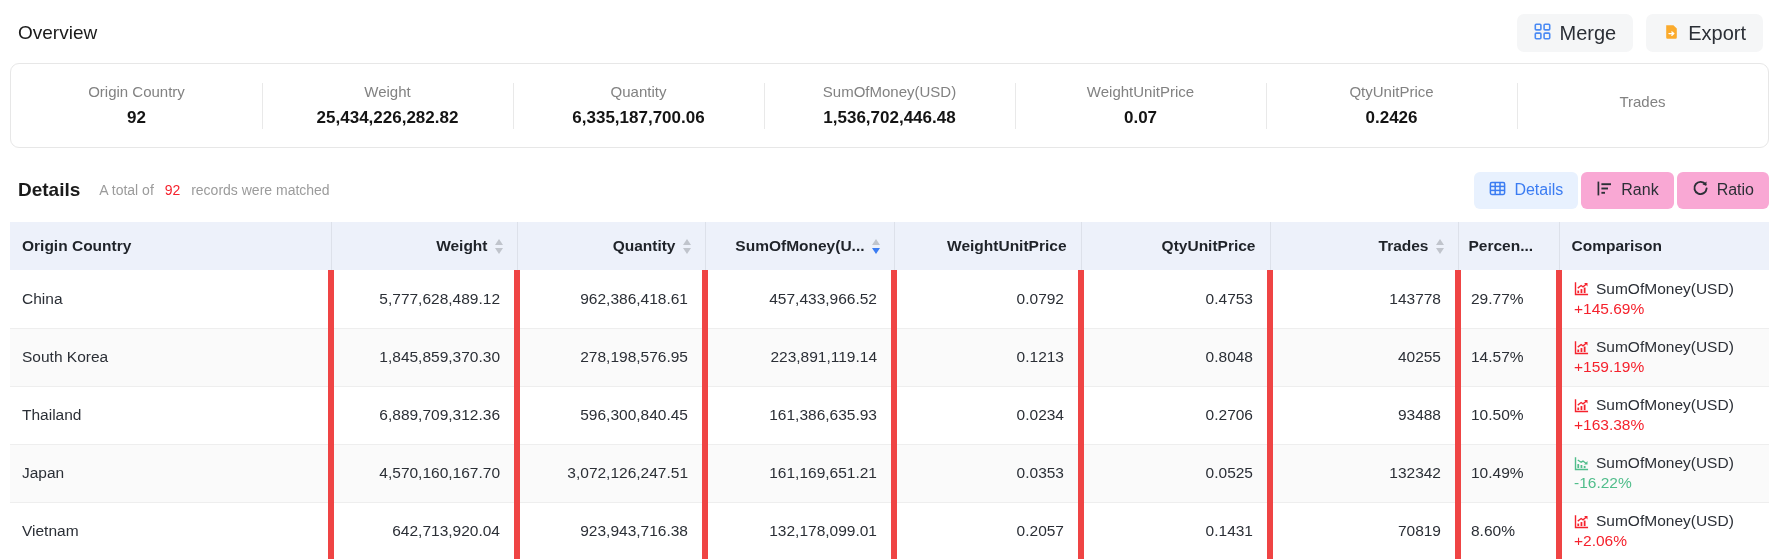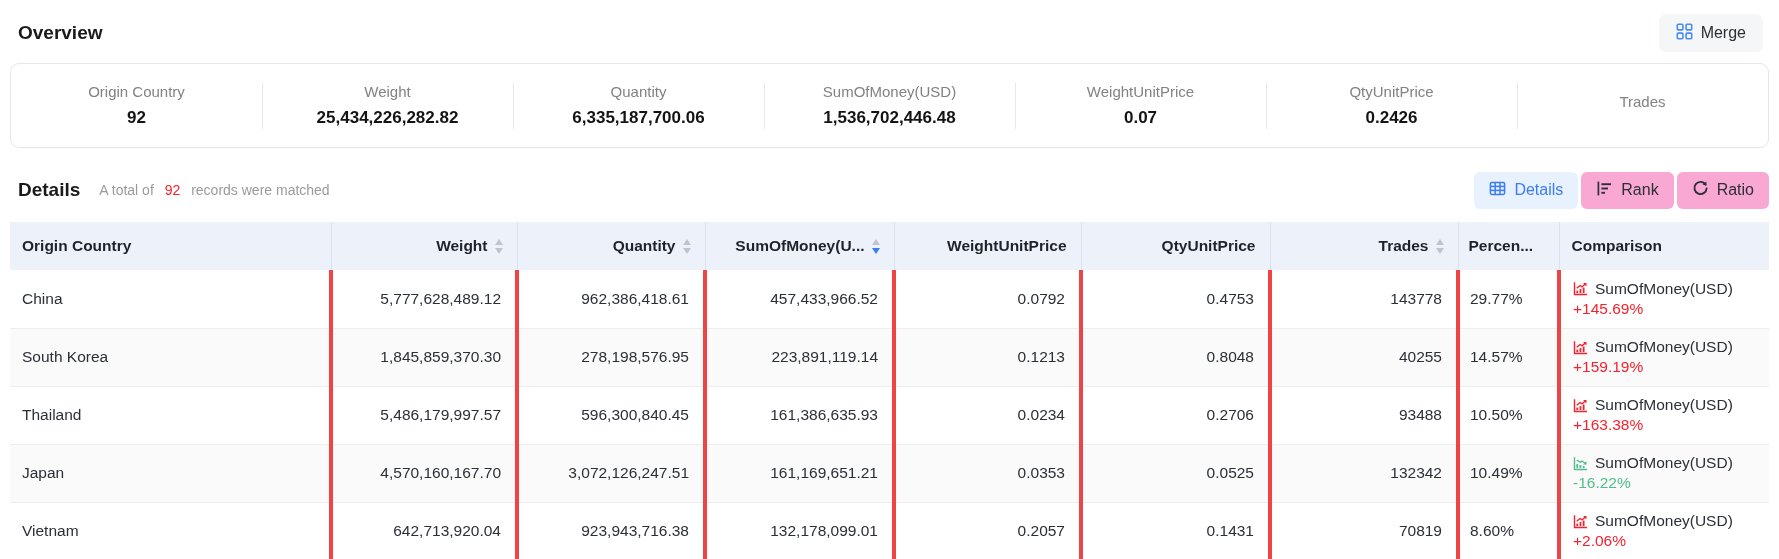--- a/index.html
+++ b/index.html
@@ -6,26 +6,26 @@
   html,body { margin:0; padding:0; }
   body {
     width:1779px; height:559px; overflow:hidden;
     background:#ffffff; color:#24292f;
     font-family:"Liberation Sans", sans-serif;
   }
   .page { padding:0 10px; }
 
   
   .top-bar { display:flex; justify-content:space-between; align-items:center; padding:14px 6px 0 8px; height:52px; }
-  .page-title { font-size:19px; font-weight:bold; color:#1a1a1a; }
+  .page-title { font-size:19px; font-weight:normal; color:#1a1a1a; }
   .top-actions { display:flex; gap:13px; }
   .btn {
     display:inline-flex; align-items:center; gap:8px;
     background:#f5f6f7; border:none; border-radius:7px;
-    height:38px; padding:0 17px; font-size:16px; color:#2b2f36;
+    height:38px; padding:0 17px; font-size:20px; color:#2b2f36;
     font-family:inherit; cursor:pointer; line-height:1;
   }
   .btn svg { flex:0 0 auto; }
 
   
   .stats-card {
     margin-top:11px; height:85px;
     border:1px solid #e7e7e7; border-radius:9px;
     display:flex; align-items:center;
   }
@@ -65,21 +65,21 @@
   .sorter { display:inline-flex; flex-direction:column; gap:3px; margin-left:7px; }
   .caret-up { width:0; height:0; border-left:4.5px solid transparent; border-right:4.5px solid transparent; border-bottom:6px solid #c0c4cc; }
   .caret-down { width:0; height:0; border-left:4.5px solid transparent; border-right:4.5px solid transparent; border-top:6px solid #c0c4cc; }
   .caret-down.active { border-top-color:#3b7cf2; }
 
   tbody td {
     height:58px; padding:0; background:#fff;
     font-size:15.5px; color:#2b2f36;
     border-bottom:1px solid #eeeeee;
   }
-  tbody td:not(:last-child) { border-right:4px solid #ef4444; }
+  tbody td:not(:last-child) { border-right:6px solid #ef4444; }
   tbody tr.stripe td { background:#fafafa; }
   td.cell-left { padding-left:12px; text-align:left; }
   td.cell-num { padding-right:14px; text-align:right; }
   td.cell-pct { padding-left:10px; text-align:left; }
   th.col-pct .th-inner { padding-left:10px; }
   td.cell-cmp { padding-left:12px; }
   .cmp-line1 { display:flex; align-items:center; gap:7px; color:#2b2f36; }
   .cmp-line2 { margin-top:2px; }
   .cmp.up .cmp-line2 { color:#f5222d; }
   .cmp.down .cmp-line2 { color:#50bd8b; }
@@ -95,20 +95,29 @@
       <button class="btn">
         <span>
           <svg width="17" height="17" viewBox="0 0 17 17">
             <rect x="1.3" y="1.3" width="5.6" height="5.6" rx="1" fill="none" stroke="#4a8af4" stroke-width="1.6"></rect>
             <rect x="10.1" y="1.3" width="5.6" height="5.6" rx="1" fill="none" stroke="#4a8af4" stroke-width="1.6"></rect>
             <rect x="1.3" y="10.1" width="5.6" height="5.6" rx="1" fill="none" stroke="#4a8af4" stroke-width="1.6"></rect>
             <rect x="10.1" y="10.1" width="5.6" height="5.6" rx="1" fill="none" stroke="#4a8af4" stroke-width="1.6"></rect>
           </svg>
         </span>
         <span>Merge</span>
+      </button>
+      <button class="btn">
+        <span>
+          <svg width="17" height="17" viewBox="0 0 17 17">
+            <path d="M3.2 2.2 h7.2 l3.4 3.4 v9 a1.2 1.2 0 0 1 -1.2 1.2 H4.4 a1.2 1.2 0 0 1 -1.2 -1.2 Z" fill="#fbab2d"></path>
+            <path d="M6 10.6 h4.6 M8.9 8.9 l1.9 1.7 -1.9 1.7" stroke="#ffffff" stroke-width="1.4" fill="none" stroke-linecap="round" stroke-linejoin="round"></path>
+          </svg>
+        </span>
+        <span>Export</span>
       </button>
     </div>
   </div>
 
   <div class="stats-card">
     <div class="stat">
       <div class="stat-label">Origin Country</div>
       <div class="stat-value">92</div>
     </div>
     <div class="stat">
@@ -305,21 +314,21 @@
     <path d="M10.8 2.2 L14.4 2.2 L14.4 5.8 Z" fill="#f5222d"></path>
   </svg>
                   <span>SumOfMoney(USD)</span>
                 </div>
                 <div class="cmp-line2">+159.19%</div>
               </div>
             </td>
           </tr>
           <tr>
             <td class="cell-left">Thailand</td>
-            <td class="cell-num">5,486,179,997.57</td>
+            <td class="cell-num">6,889,709,312.36</td>
             <td class="cell-num">596,300,840.45</td>
             <td class="cell-num">161,386,635.93</td>
             <td class="cell-num">0.0234</td>
             <td class="cell-num">0.2706</td>
             <td class="cell-num">93488</td>
             <td class="cell-pct">10.50%</td>
             <td class="cell-cmp">
               <div class="cmp up">
                 <div class="cmp-line1">
                   <svg width="15" height="15" viewBox="0 0 16 16">

